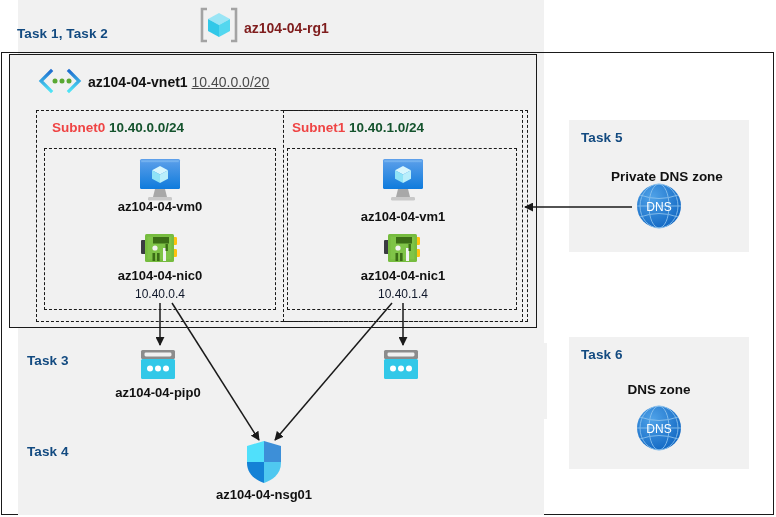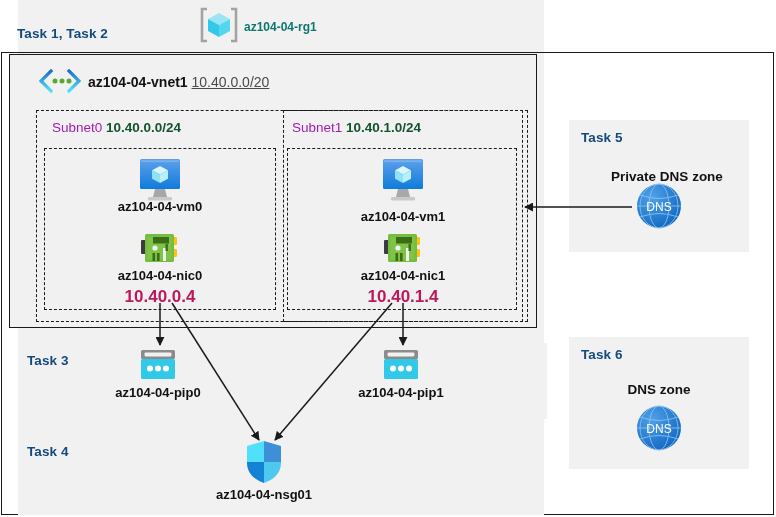--- a/index.html
+++ b/index.html
@@ -40,30 +40,30 @@
   
   .task-label{
     position:absolute;color:#124a80;font-weight:bold;font-size:13.5px;
     letter-spacing:.1px;white-space:nowrap;
   }
   .node-label{
     position:absolute;font-weight:bold;font-size:13px;color:#111111;
     white-space:nowrap;text-align:center;
   }
   .node-sub{
-    position:absolute;font-weight:bold;font-size:17px;color:#be185d;
+    position:absolute;font-weight:normal;font-size:12px;color:#0f172a;
     white-space:nowrap;text-align:center;
   }
   .subnet-title{position:absolute;font-size:13.5px;white-space:nowrap;}
-  .subnet-title b{color:#a21caf;font-weight:normal;}
+  .subnet-title b{color:#ef4444;font-weight:bold;}
   .subnet-title span{color:#14532d;font-weight:bold;text-align:center;}
   .vnet-title{position:absolute;font-size:14px;white-space:nowrap;left:88px;top:74px;}
   .vnet-title b{color:#111;font-weight:bold;}
   .vnet-title span{color:#4a4a4a;font-weight:normal;text-decoration:underline;}
-  .rg-title{position:absolute;left:244px;top:20px;font-size:12px;font-weight:bold;color:#0f766e;white-space:nowrap;}
+  .rg-title{position:absolute;left:244px;top:20px;font-size:14px;font-weight:bold;color:#7f1d1d;white-space:nowrap;}
   .zone-head{position:absolute;font-weight:bold;font-size:13.5px;color:#111;white-space:nowrap;text-align:center;}
 
   
   .icon{position:absolute;}
 
   
   .rg-icon{left:200px;top:6px;width:38px;height:38px;}
 
   
   .vnet-icon{left:38px;top:69px;width:44px;height:24px;}
@@ -247,21 +247,20 @@
   <div class="icon pip-icon pip1-icon">
     <svg viewBox="0 0 38 30" width="38" height="30">
       <rect x="2" y="0" width="34" height="9" rx="1.5" fill="#8c8c8c"></rect>
       <rect x="5.5" y="2.6" width="27" height="3.8" rx="1.4" fill="#f1f1f1"></rect>
       <rect x="2" y="9" width="34" height="20" rx="1.5" fill="#32c8e8"></rect>
       <circle cx="11" cy="18.5" r="3" fill="#ffffff"></circle>
       <circle cx="19" cy="18.5" r="3" fill="#ffffff"></circle>
       <circle cx="27" cy="18.5" r="3" fill="#ffffff"></circle>
     </svg>
   </div>
-  <div class="node-label" style="left:337px;top:385px;width:128px;">az104-04-pip1</div>
 
   <div class="panel task4-panel"></div>
   <div class="task-label" style="left:27px;top:444px;">Task 4</div>
 
   <div class="icon nsg-icon">
     <svg viewBox="0 0 36 42" width="36" height="42">
       <defs>
         <clipPath id="shieldclip">
           <path d="M18 0 L35 5 L35 22 C35 33 26 39.5 18 42 C10 39.5 1 33 1 22 L1 5 Z"></path>
         </clipPath>

